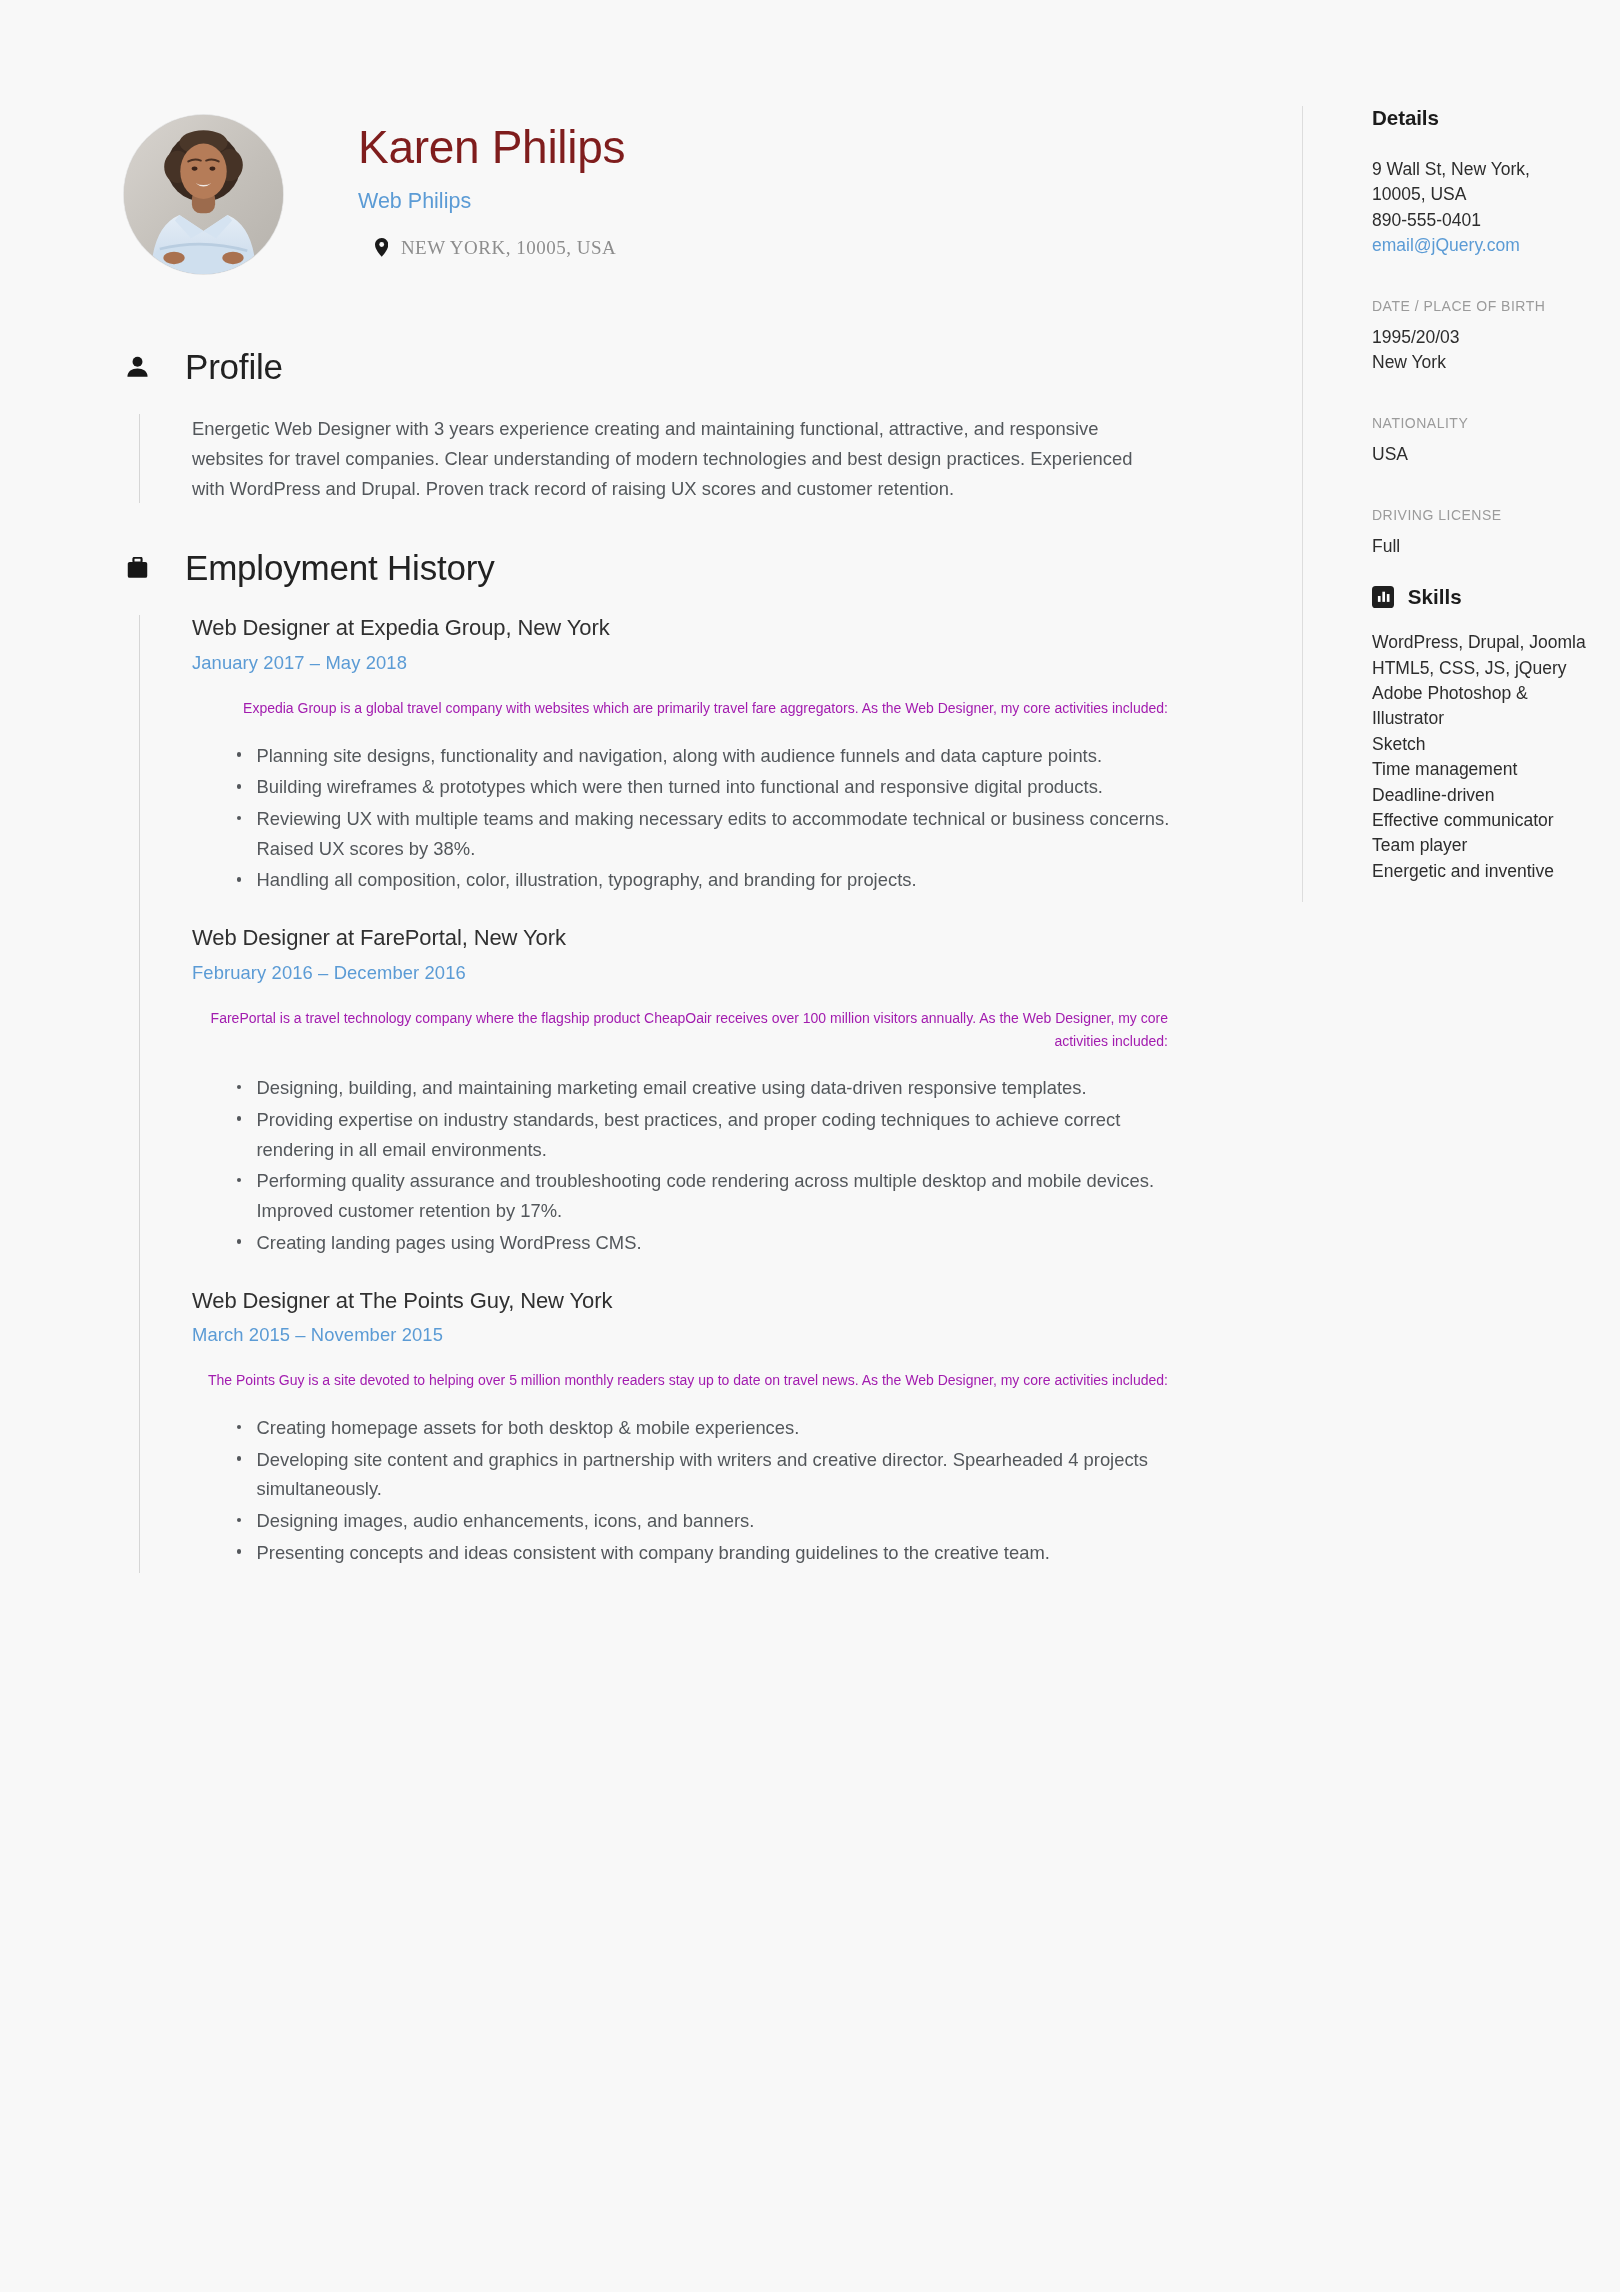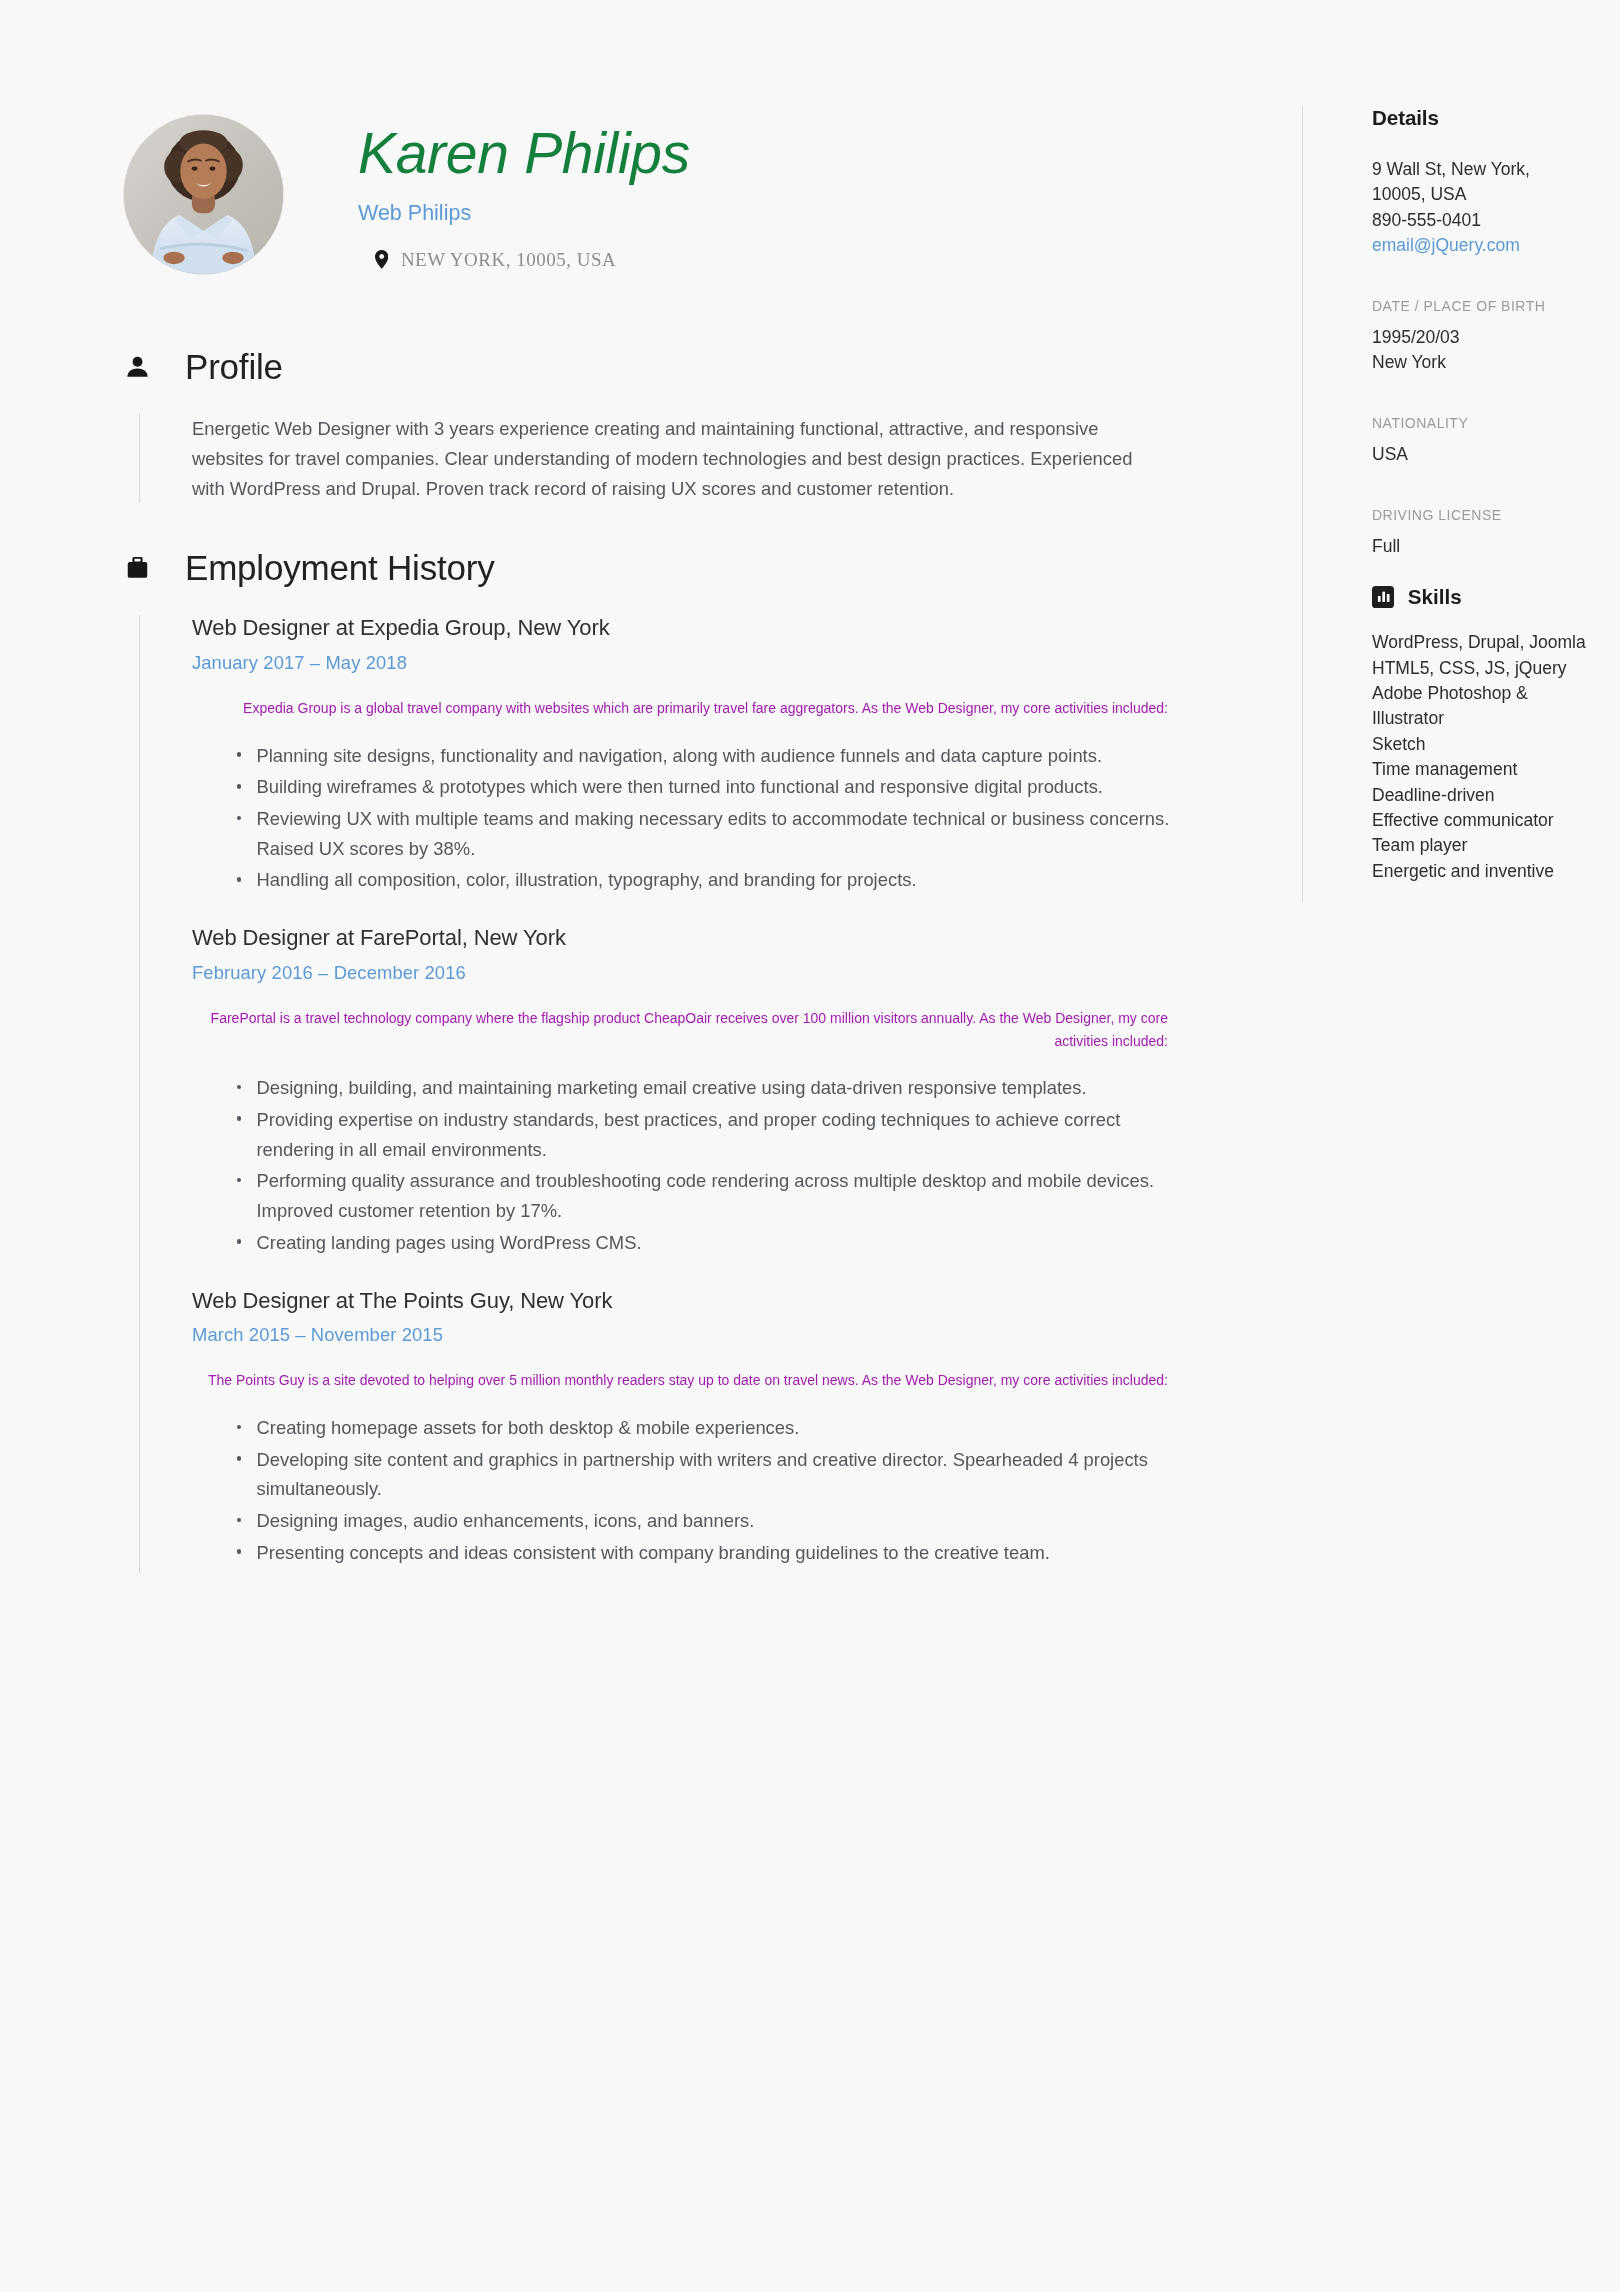--- a/index.html
+++ b/index.html
@@ -35,26 +35,25 @@
     overflow: hidden;
     position: relative;
     background: #c9c6c2;
     box-shadow: 0 0 0 0.9px #e3e3e3;
   }
   .avatar svg { display: block; width: 100%; height: 100%; }
 
   .header-text { padding-left: 75px; padding-top: 7.2px; }
 
   .name {
-    font-size: 57px;
+    font-size: 46px;
     font-weight: 400;
-    color: #15803d;
+    color: #7f1d1d;
     letter-spacing: -0.3px;
     line-height: 1.1;
-    font-style: italic;
   }
 
   .job-title {
     font-size: 21.5px;
     color: #5b9bd5;
     margin-top: 16px;
     font-weight: 400;
   }
 
   .location-row {

